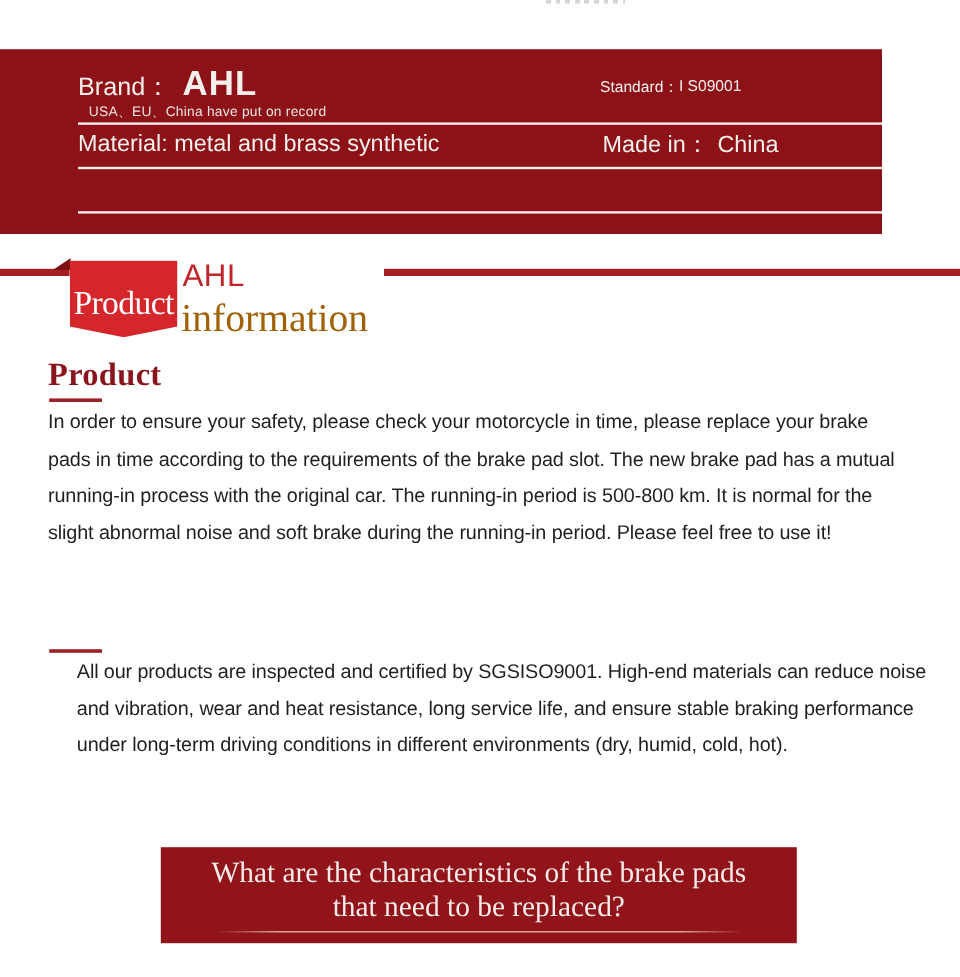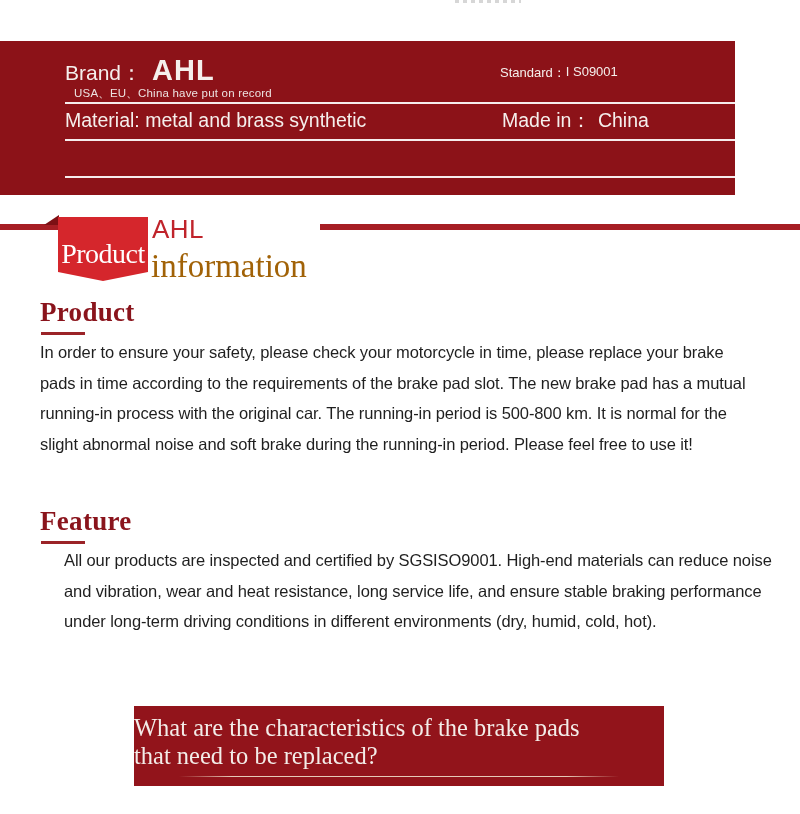--- a/index.html
+++ b/index.html
@@ -40,21 +40,21 @@
   .sec-heading{left:40px;font-family:"Liberation Serif",serif;font-weight:bold;
     font-size:27px;color:#8a141c;letter-spacing:.3px;}
   .sec-underline{left:41px;width:44px;height:3px;background:#9b2328;}
   .sec-para{left:40px;font-family:Liberation Sans, sans-serif;font-size:16.5px;color:#1f1f1f;
     line-height:30.6px;white-space:pre;letter-spacing:-.1px;}
   #fn-heading{top:297px;} #fn-underline{top:332px;} #fn-para{top:337px;}
   #ft-heading{top:506px;} #ft-underline{top:541px;} #ft-para{top:545px;margin-left:24px;}
 
   
   #banner{left:134px;top:706px;width:530px;height:80px;background:#92141b;
-    color:#f3ece8;font-family:"Liberation Serif",serif;}
+    color:#f3ece8;text-align:center;font-family:"Liberation Serif",serif;}
   .banner-line{font-size:24.5px;line-height:28px;}
   #banner-line-1{padding-top:8px;}
   #banner-underline{margin:6px auto 0;width:440px;height:1px;
     background:linear-gradient(90deg,rgba(238,221,200,0) 0%,rgba(238,221,200,.9) 12%,
       rgba(238,221,200,.9) 88%,rgba(238,221,200,0) 100%);}
 </style>
 </head>
 <body>
 
 <div id="page">
@@ -90,21 +90,20 @@
   <div id="badge-brand" class="abs">AHL</div>
   <div id="badge-title" class="abs">information</div>
 
   <div id="fn-heading" class="sec-heading abs">Product</div>
   <div id="fn-underline" class="sec-underline abs"></div>
   <div id="fn-para" class="sec-para abs">In order to ensure your safety, please check your motorcycle in time, please replace your brake
 pads in time according to the requirements of the brake pad slot. The new brake pad has a mutual
 running-in process with the original car. The running-in period is 500-800 km. It is normal for the
 slight abnormal noise and soft brake during the running-in period. Please feel free to use it!</div>
 
-  <div id="ft-heading" class="sec-heading abs">Feature</div>
   <div id="ft-underline" class="sec-underline abs"></div>
   <div id="ft-para" class="sec-para abs">All our products are inspected and certified by SGSISO9001. High-end materials can reduce noise
 and vibration, wear and heat resistance, long service life, and ensure stable braking performance
 under long-term driving conditions in different environments (dry, humid, cold, hot).</div>
 
   <div id="banner" class="abs">
     <div id="banner-line-1" class="banner-line">What are the characteristics of the brake pads</div>
     <div id="banner-line-2" class="banner-line">that need to be replaced?</div>
     <div id="banner-underline"></div>
   </div>

